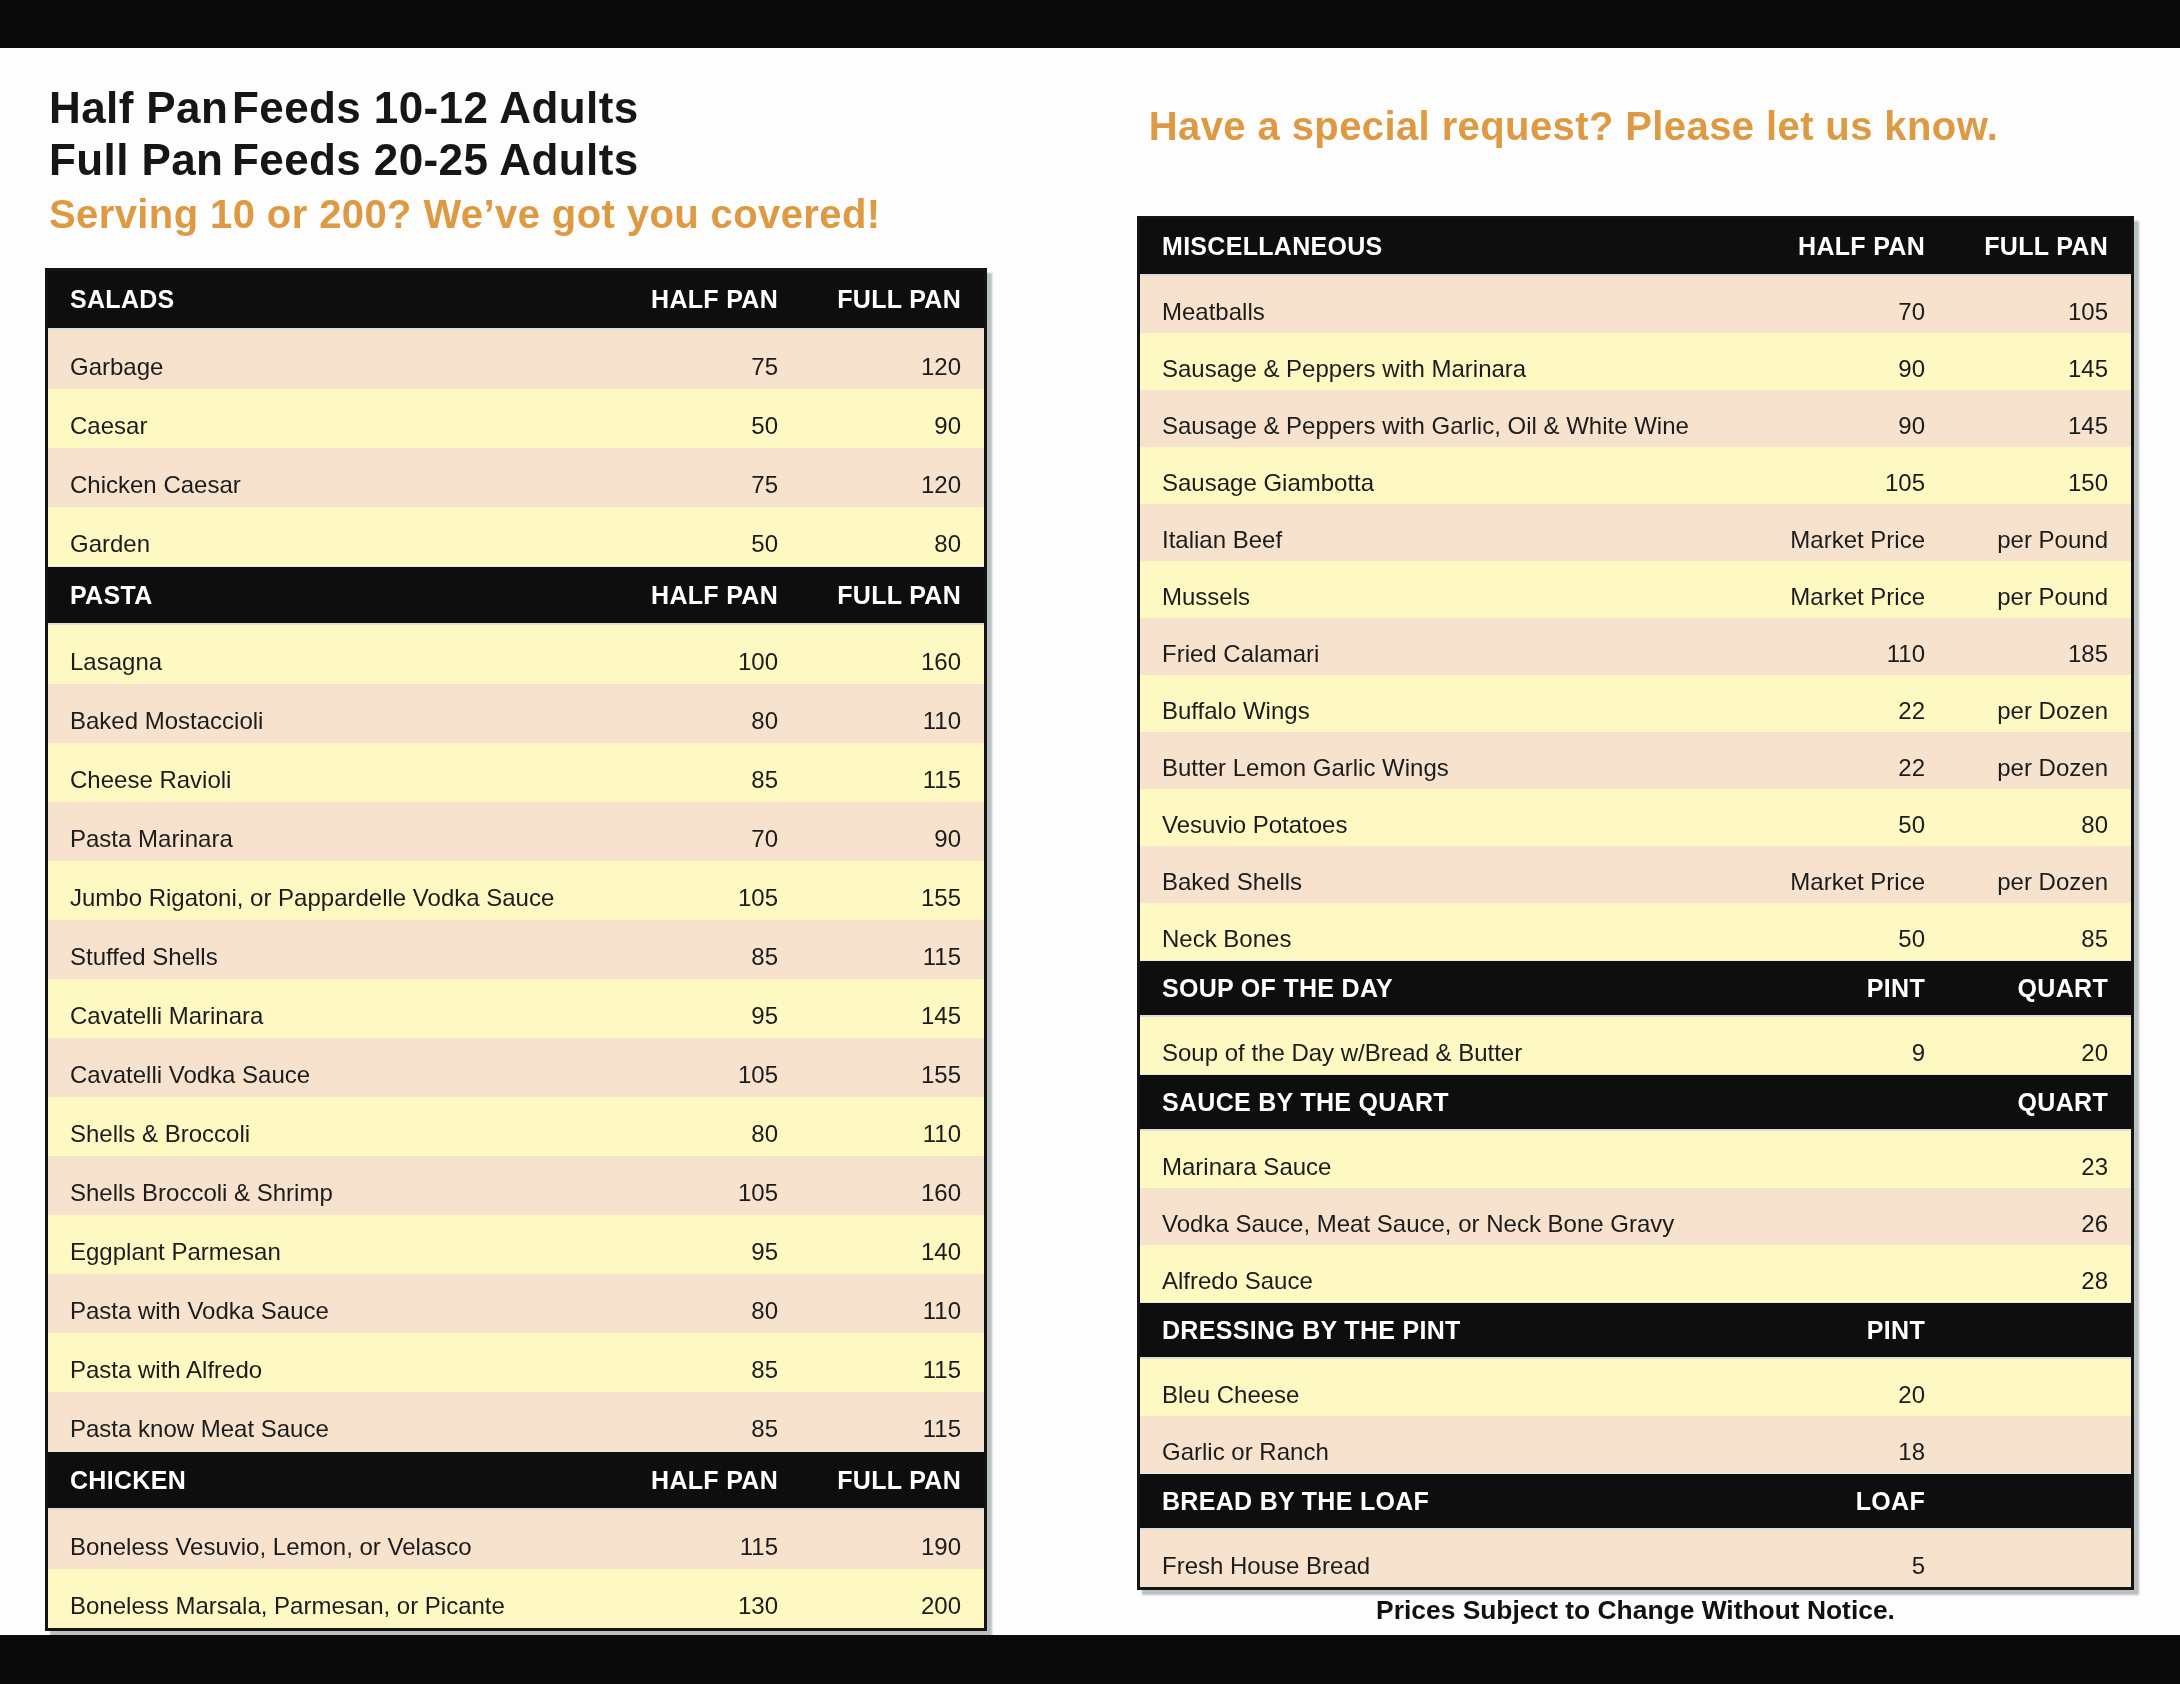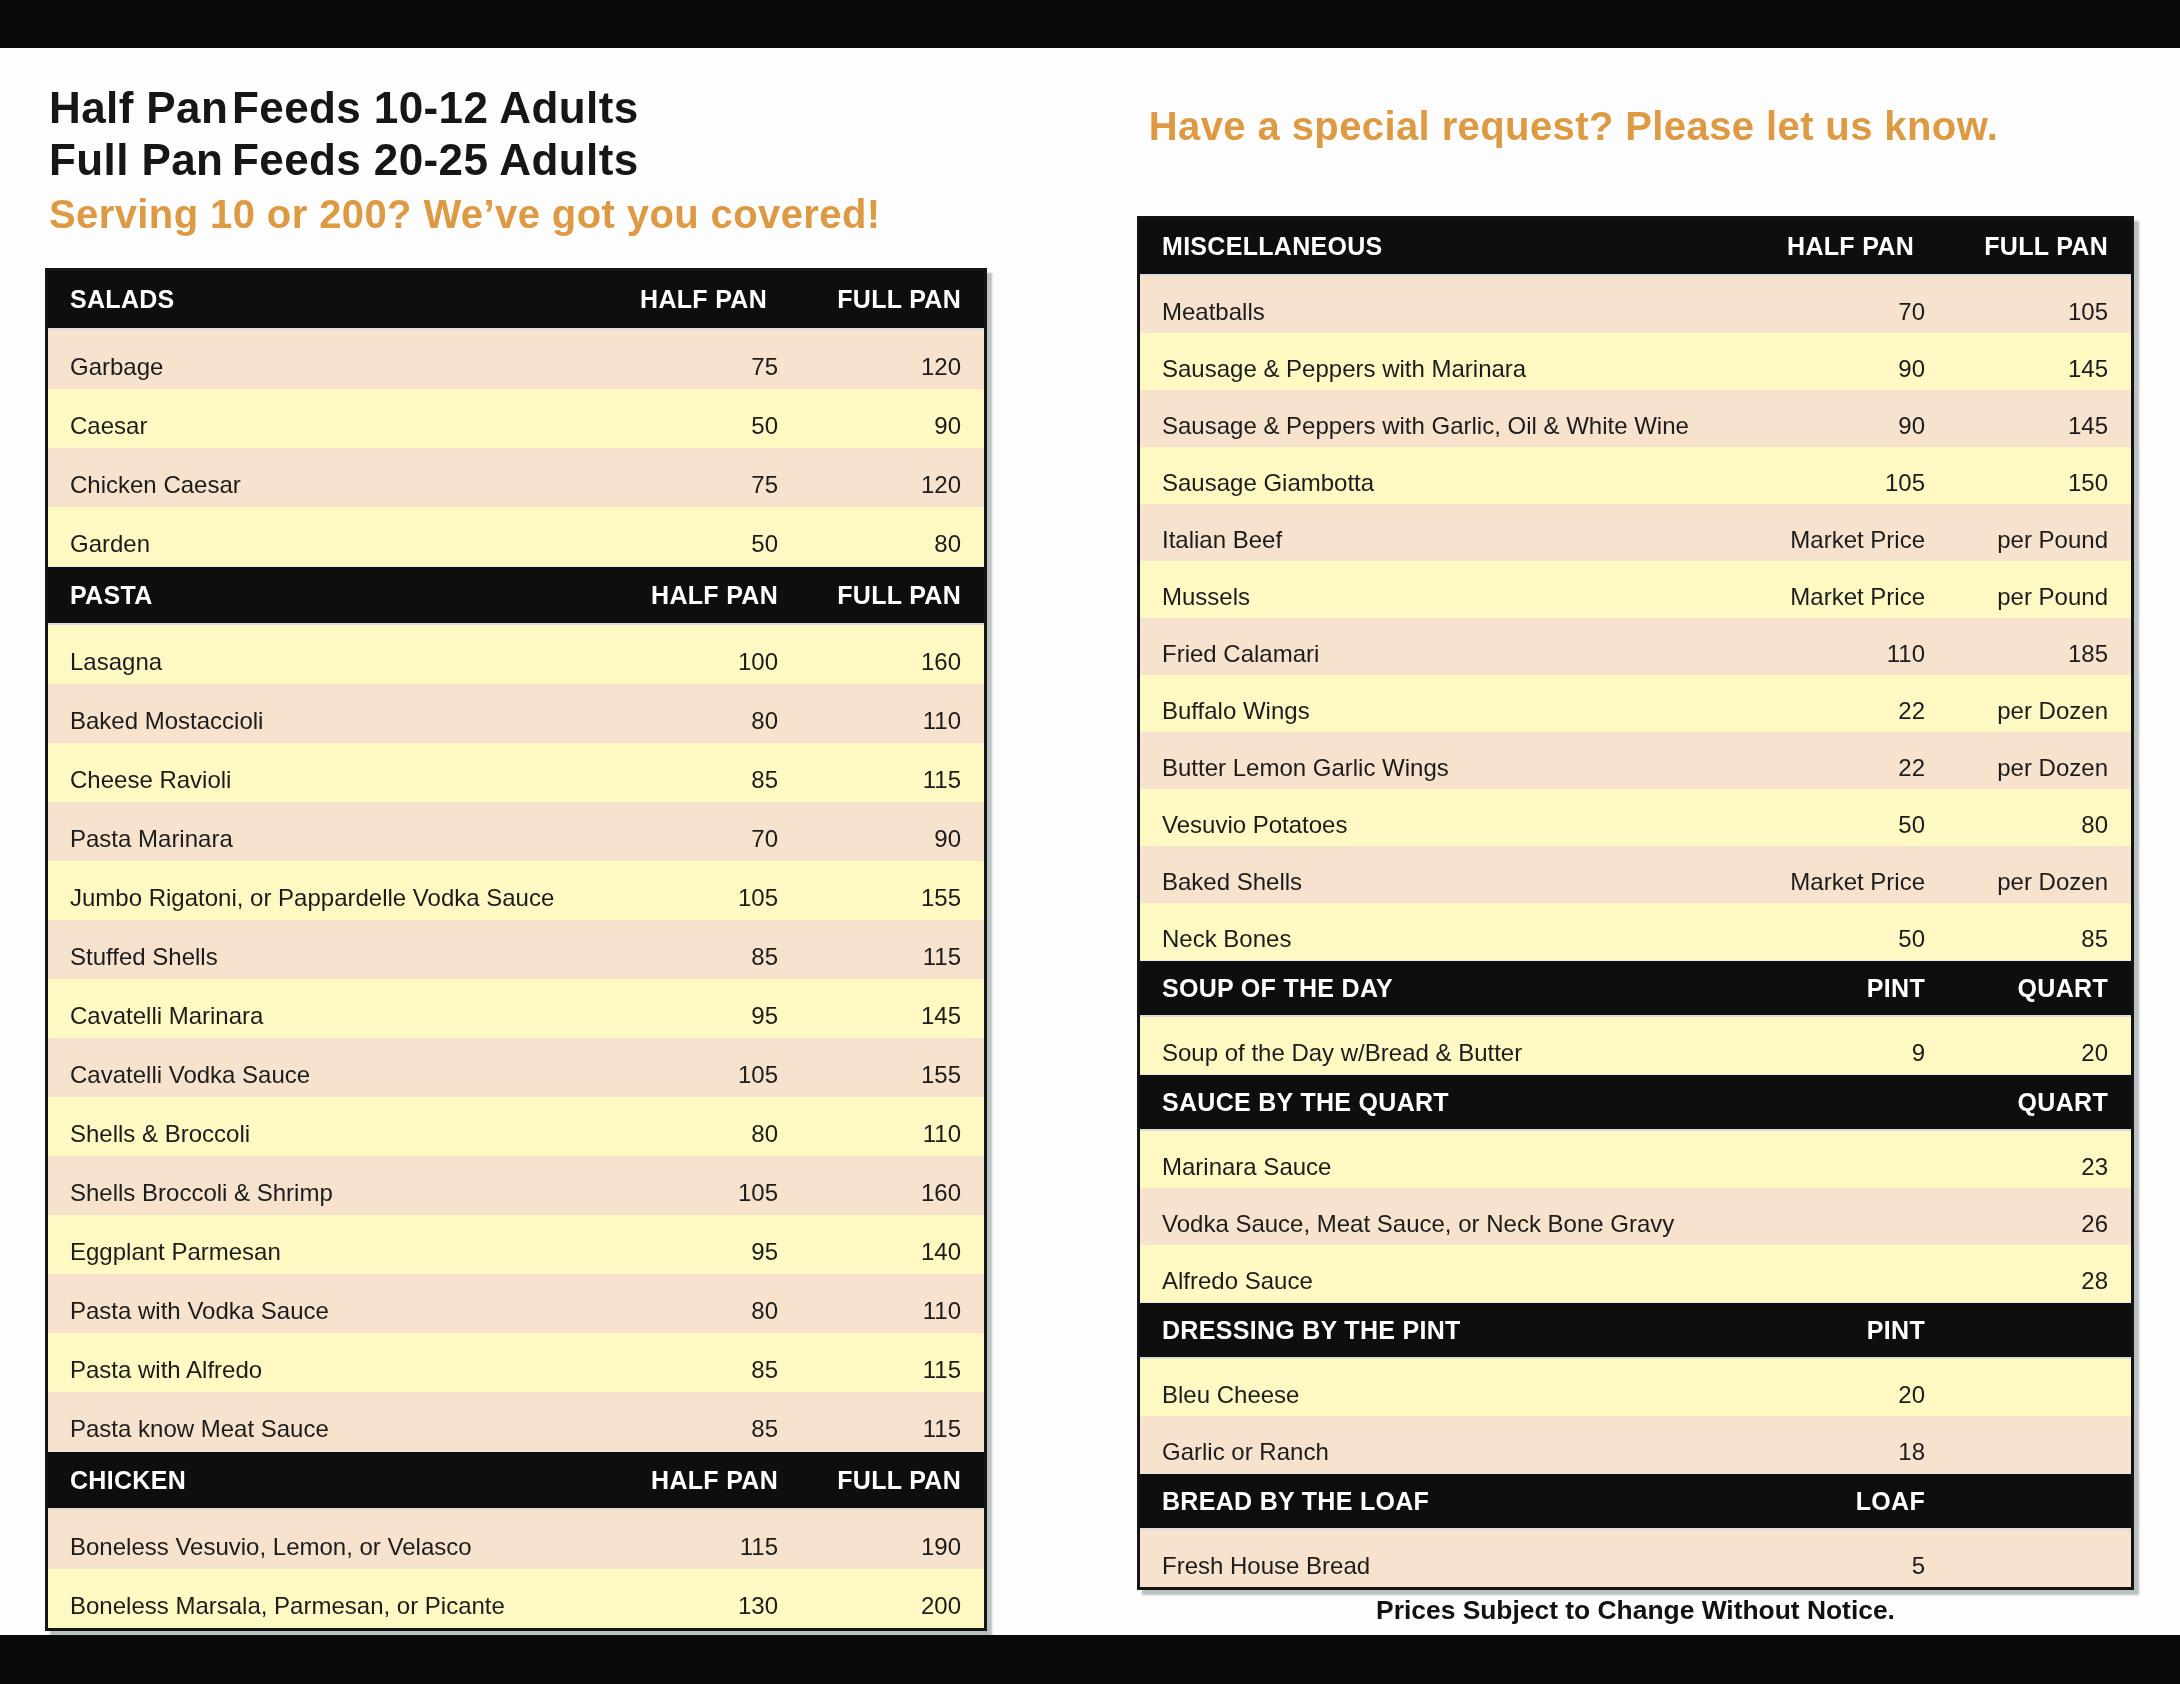--- a/index.html
+++ b/index.html
@@ -28,21 +28,21 @@
   
   .menu { position:absolute; background:#ffffff; border:3.4px solid #141414;
           box-shadow:5.1px 5.1px 1.7px rgba(130,142,142,.55); }
   .menu.left  { left:45px;  top:268px; width:942px; --rh:59px; }
   .menu.right { left:1137px; top:216px; width:997px; --rh:57px; }
 
   .sec-header { height:var(--rh); background:var(--header-black,#0e0e0e); color:#ffffff;
     display:flex; align-items:center; padding:0 23px 0 22px;
     border-top:1.7px solid #e9e9e9; border-bottom:2.6px solid #dcdcdc;
     font-weight:bold; font-size:25px; letter-spacing:0.3px; }
-  .menu > .sec-header:first-child { border-top:none;gap:11px; }
+  .menu > .sec-header:first-child { border-top:none; }
   .row { height:var(--rh); display:flex; align-items:center; padding:15px 23px 0 22px;
          font-size:24px; color:#1c1c1c; }
   .row.peach { background:var(--peach,#f6e2cd); }
   .row.white { background:#fef9c3; }
   .name { flex:1; white-space:nowrap; overflow:hidden; }
   .c1 { width:204px; text-align:right; white-space:nowrap; }
   .c2 { width:183px; text-align:right; white-space:nowrap; }
 
   .footer-note { position:absolute; left:1137px; top:1595px; width:997px;
     text-align:center; font-weight:bold; font-size:26.4px; line-height:31px; color:#111111; }

